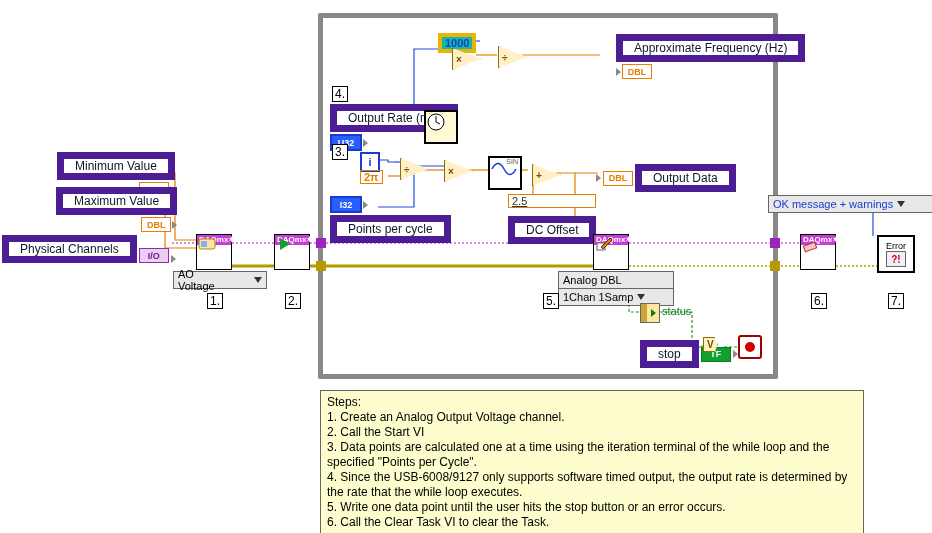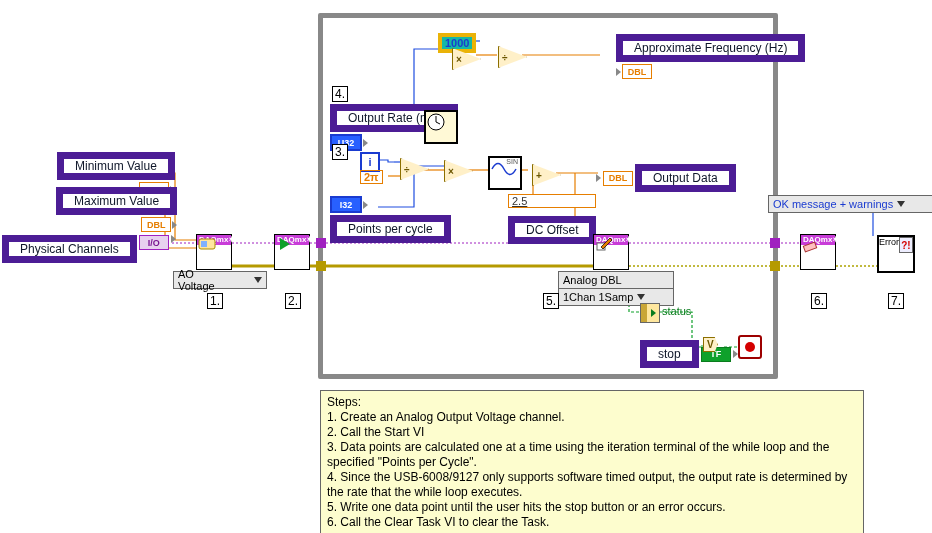--- a/index.html
+++ b/index.html
@@ -189,21 +189,21 @@
   </div>
 
   <div style="position:absolute; left:56px; top:187px;">
     <div class="label-box">Maximum Value</div>
     <div style="display:flex; align-items:center; gap:1px; margin-top:2px; justify-content:flex-end;">
       <div class="term-dbl">DBL</div>
       <div class="arrow-r"></div>
     </div>
   </div>
 
-  <div style="position:absolute; left:2px; top:235px; display:flex; align-items:flex-start; gap:2px;">
+  <div style="position:absolute; left:2px; top:235px; display:flex; align-items:flex-end; gap:2px;">
     <div class="label-box">Physical Channels</div>
     <div class="term-io">I/O</div>
     <div class="arrow-r"></div>
   </div>
 
   <div class="daq-node" style="position:absolute; left:196px; top:234px;">
     <div class="hdr">
         <span>DAQmx</span>
         <span>✶</span>
       </div>
@@ -361,21 +361,21 @@
         </svg>
     </div>
   </div>
   <div class="step-label" style="position:absolute; left:811px; top:293px;">6.</div>
 
   <div class="ring-pane" style="position:absolute; left:768px; top:195px; width:155px; color:#1a3bd0;">
     <span>OK message + warnings</span>
     <div class="chev"></div>
   </div>
 
-  <div style="position:absolute; left:877px; top:235px; width:34px; height:34px; border:2px solid #000; background:#fff; display:flex; flex-direction:row; align-items:flex-start; justify-content:center;">
+  <div style="position:absolute; left:877px; top:235px; width:34px; height:34px; border:2px solid #000; background:#fff; display:flex; flex-direction:column; align-items:center; justify-content:center;">
     <div style="font-size:9px;">Error</div>
     <div style="width:18px;height:14px;border:1px solid #666;display:flex;align-items:center;justify-content:center;background:#eef;">
       <span style="color:#d40000;font-weight:bold;font-size:10px;">?!</span>
     </div>
   </div>
   <div class="step-label" style="position:absolute; left:888px; top:293px;">7.</div>
 
   <div style="position:absolute;left:316px;top:238px;width:10px;height:10px;background:#a020c0;"></div>
   <div style="position:absolute;left:316px;top:261px;width:10px;height:10px;background:#b59a00;"></div>
   <div style="position:absolute;left:770px;top:238px;width:10px;height:10px;background:#a020c0;"></div>

